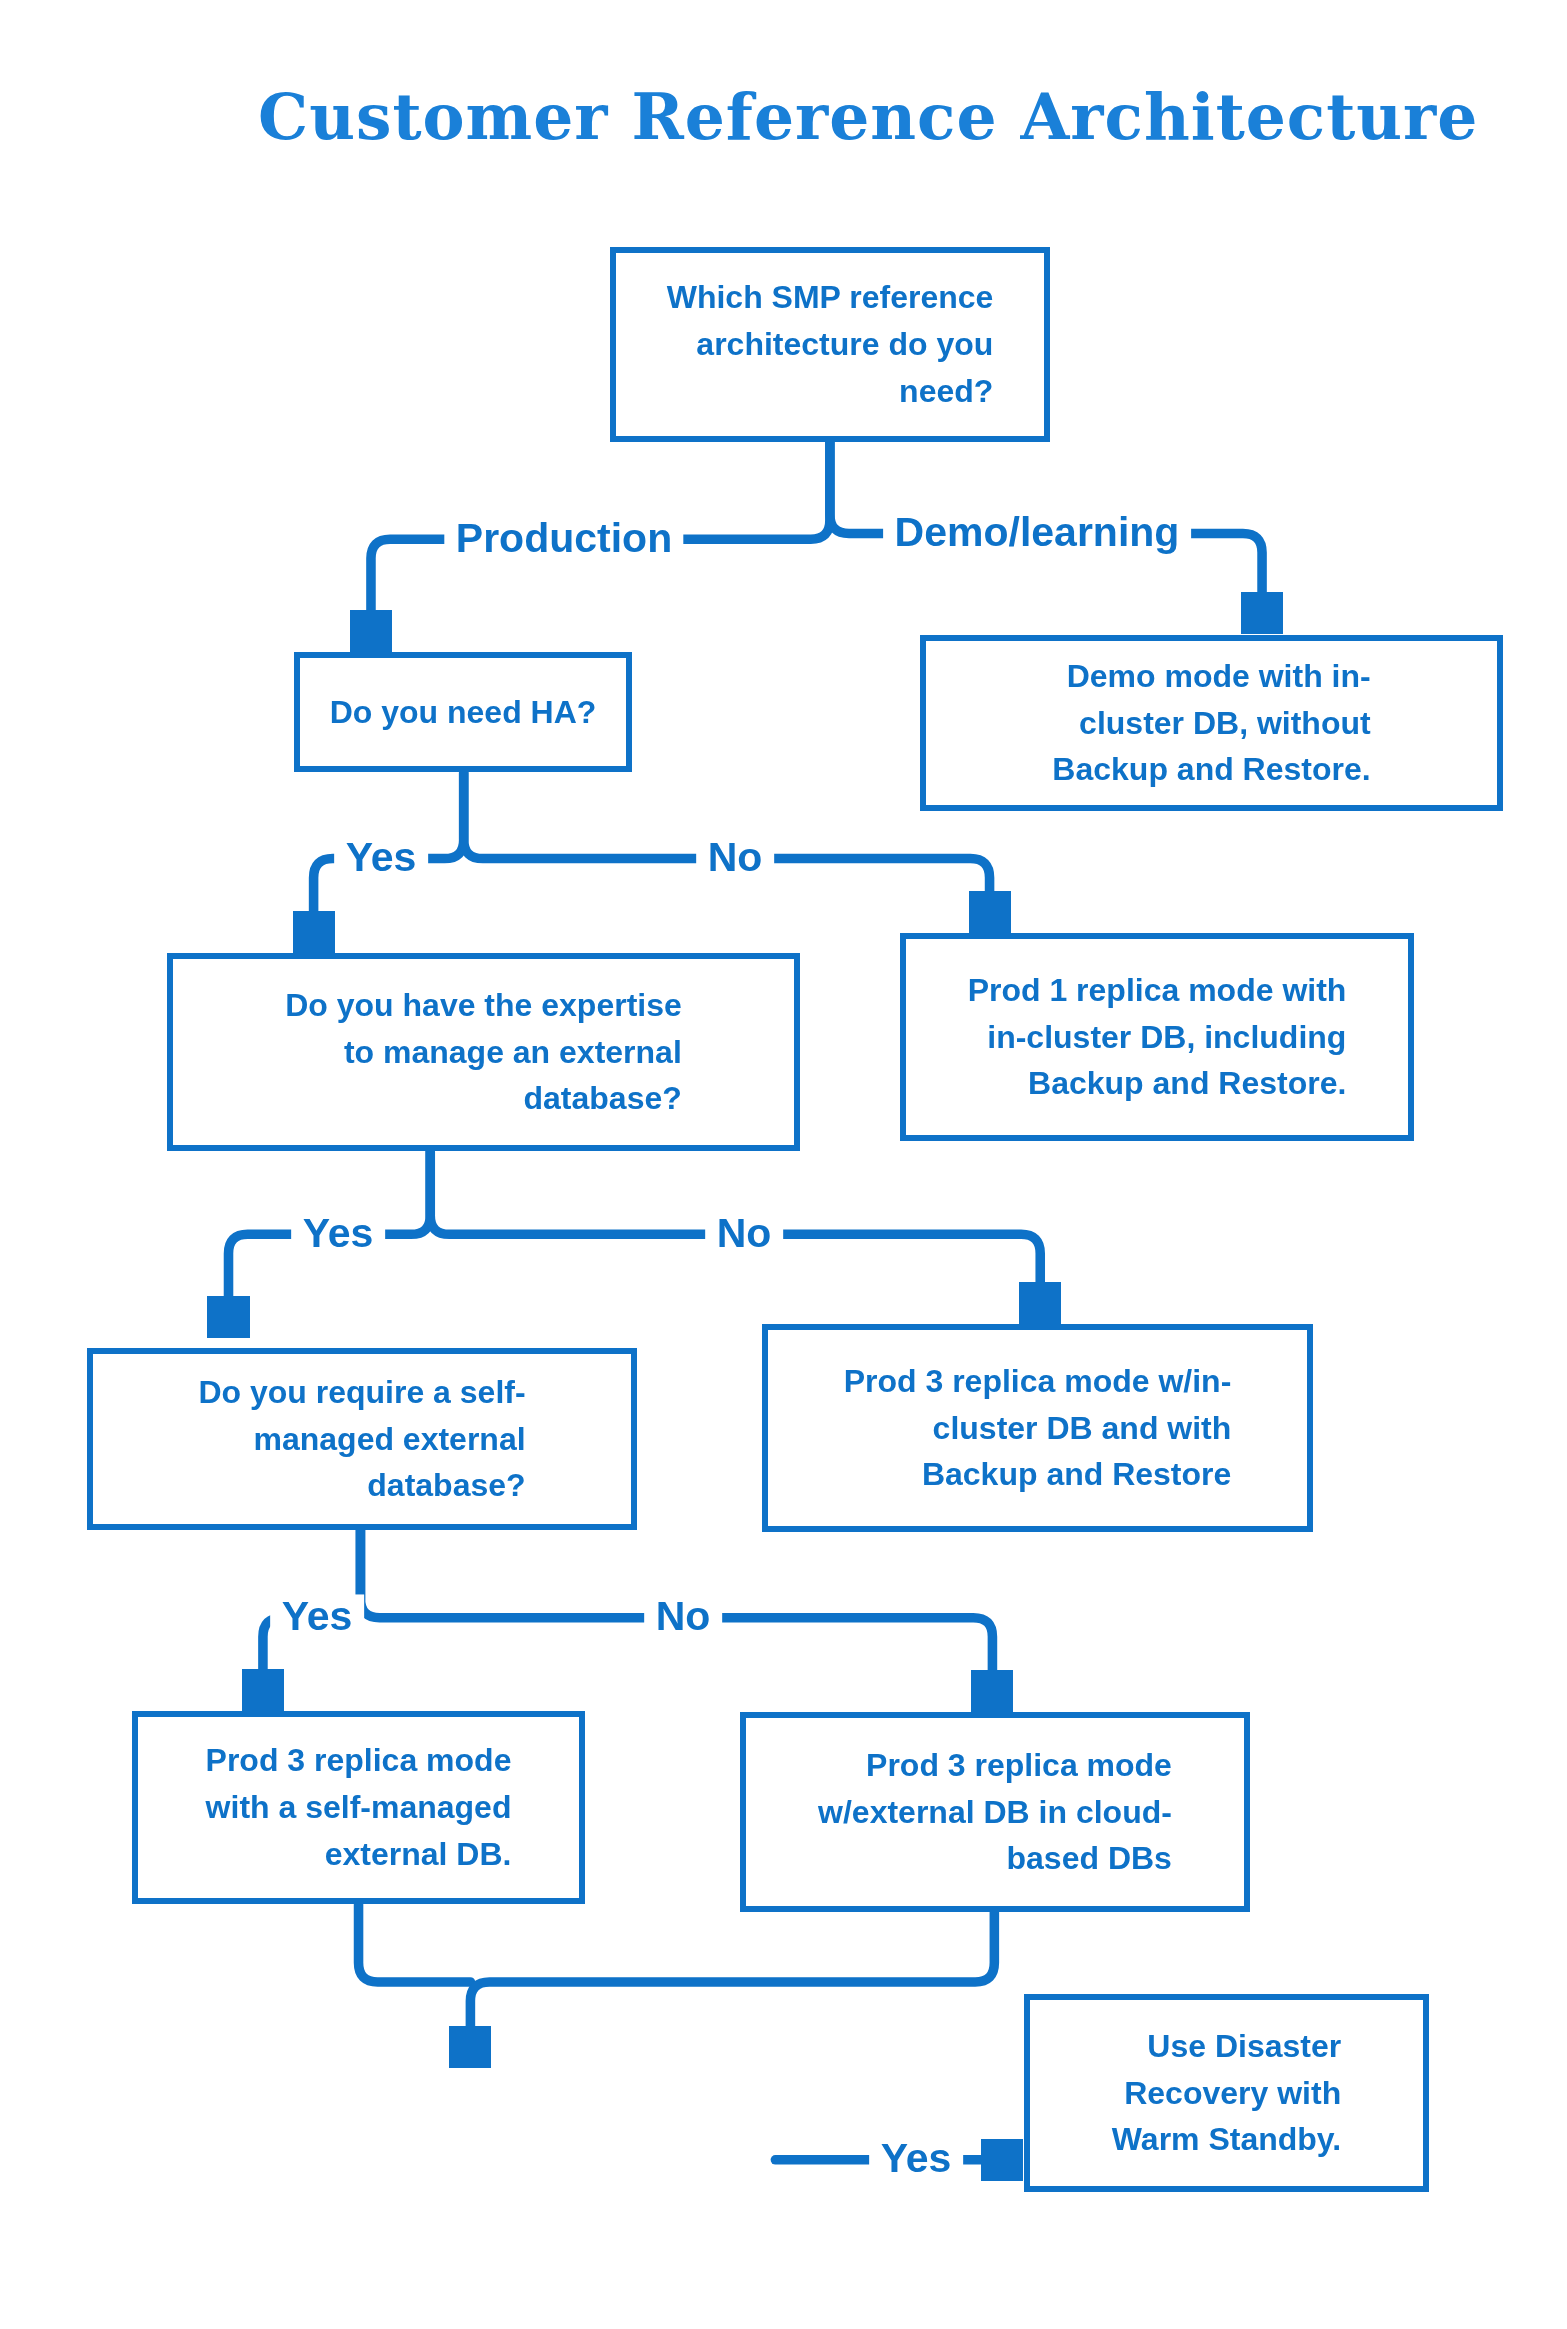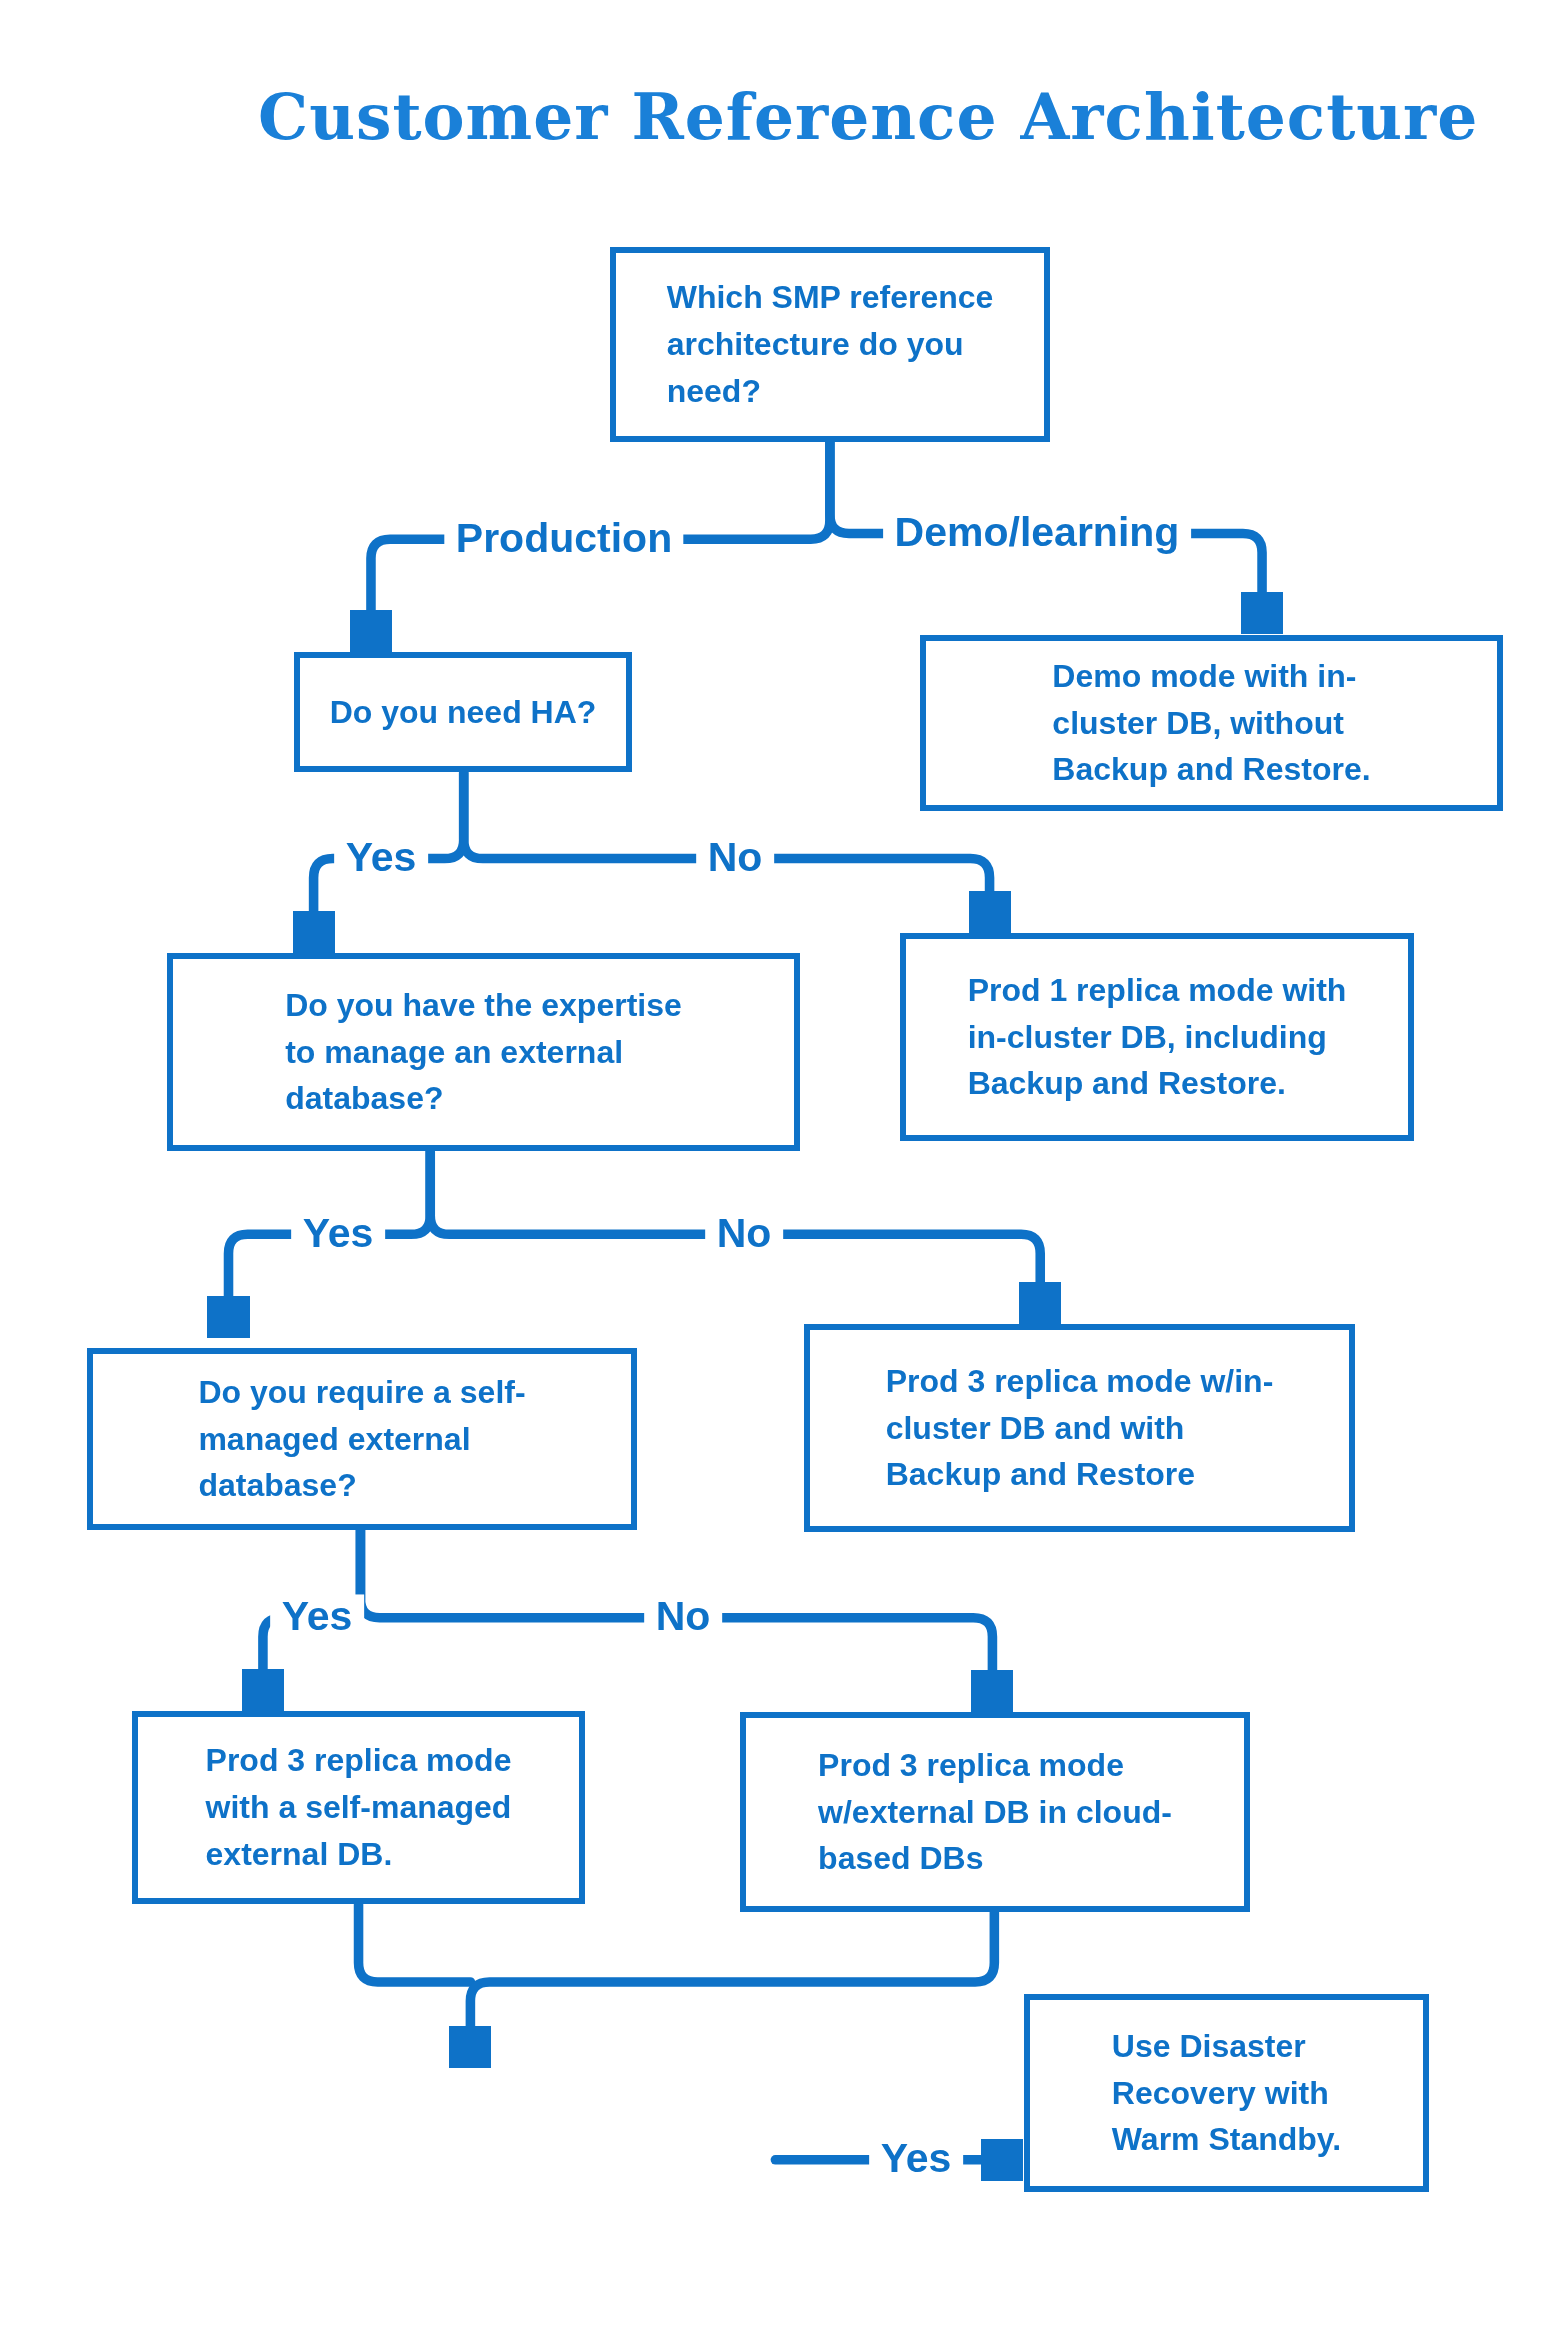--- a/index.html
+++ b/index.html
@@ -9,21 +9,21 @@
   }
   .wires{position:absolute;left:0;top:0;pointer-events:none;}
   .wires path{fill:none;stroke:#0e72c8;stroke-width:10;stroke-linecap:round;}
   .title{
     position:absolute;left:258px;top:80px;width:1195px;text-align:center;
     color:#1a80d8;font-family:"DejaVu Serif","Liberation Serif",serif;
     font-weight:bold;font-size:63px;letter-spacing:1px;white-space:nowrap;
   }
   .node{
     position:absolute;box-sizing:border-box;border:6.7px solid #0e72c8;background:#ffffff;
-    color:#0e72c8;font-weight:bold;font-size:32px;line-height:1.46;text-align:left;
+    color:#0e72c8;font-weight:bold;font-size:32px;line-height:1.46;text-align:right;
     display:flex;align-items:center;justify-content:center;white-space:pre-line;
   }
   .edge-label{
     position:absolute;transform:translate(-50%,-50%);background:#ffffff;color:#0e72c8;
     font-size:41px;font-weight:700;padding:0 11.5px;white-space:nowrap;line-height:1.1;
   }
 </style>
 </head>
 <body>
 
@@ -65,21 +65,21 @@
 database?</div>
 
   <div class="node" style="left:900px;top:933px;width:514px;height:208px">Prod 1 replica mode with
 in-cluster DB, including
 Backup and Restore.</div>
 
   <div class="node" style="left:87px;top:1348px;width:550px;height:182px">Do you require a self-
 managed external
 database?</div>
 
-  <div class="node" style="left:804px;top:1324px;width:551px;height:208px">Prod 3 replica mode w/in-
+  <div class="node" style="left:762px;top:1324px;width:551px;height:208px">Prod 3 replica mode w/in-
 cluster DB and with
 Backup and Restore</div>
 
   <div class="node" style="left:132px;top:1711px;width:453px;height:193px">Prod 3 replica mode
 with a self-managed
 external DB.</div>
 
   <div class="node" style="left:740px;top:1712px;width:510px;height:200px">Prod 3 replica mode
 w/external DB in cloud-
 based DBs</div>

